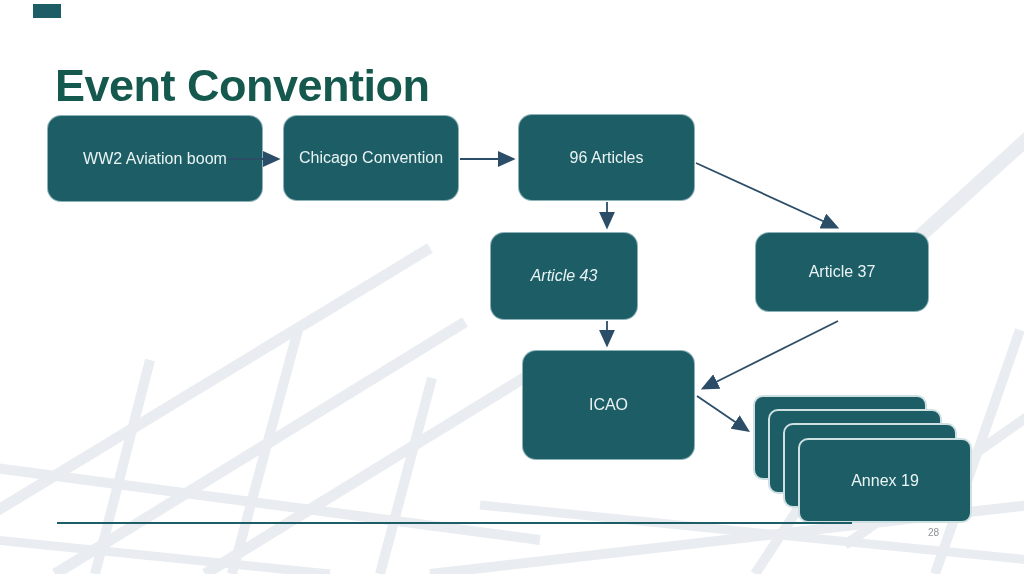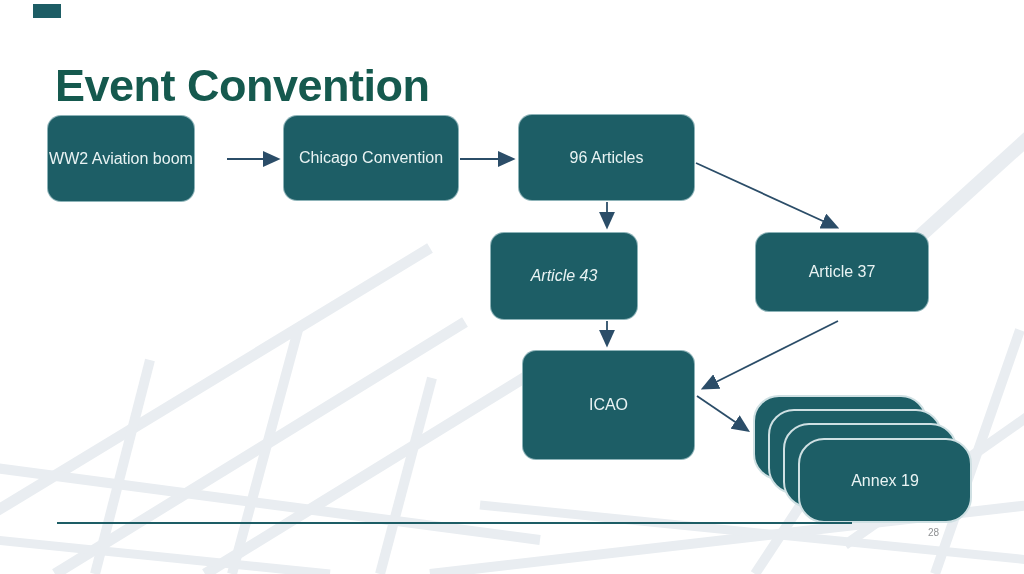--- a/index.html
+++ b/index.html
@@ -24,31 +24,31 @@
   
   .node{
     position:absolute;
     background:#1d5e66;
     border:1px solid rgba(190,215,220,0.7);
     border-radius:14px;
     color:#e9f3f3;font-size:16px;
     display:flex;align-items:center;justify-content:center;
     text-align:center;box-sizing:border-box;
   }
-  .n-ww2      {left:47px; top:115px;width:148px;height:87px;}
+  .n-ww2      {left:47px; top:115px;width:216px;height:87px;}
   .n-chicago  {left:283px;top:115px;width:176px;height:86px;}
   .n-96       {left:518px;top:114px;width:177px;height:87px;}
   .n-a43      {left:490px;top:232px;width:148px;height:88px;font-style:italic;}
   .n-a37      {left:755px;top:232px;width:174px;height:80px;}
   .n-icao     {left:522px;top:350px;width:173px;height:110px;}
 
   
   .stack-layer{
     position:absolute;width:174px;height:85px;box-sizing:border-box;
-    background:#1d5e66;border:2px solid #cfe0e3;border-radius:26px;
+    background:#1d5e66;border:2px solid #cfe0e3;border-radius:10px;
   }
   .st-0{left:753px;top:395px;}
   .st-1{left:768px;top:409px;}
   .st-2{left:783px;top:423px;}
   .st-3{left:798px;top:438px;
         display:flex;align-items:center;justify-content:center;
         color:#e9f3f3;font-size:16px;text-align:center;}
 
   
   .bottom-rule{

